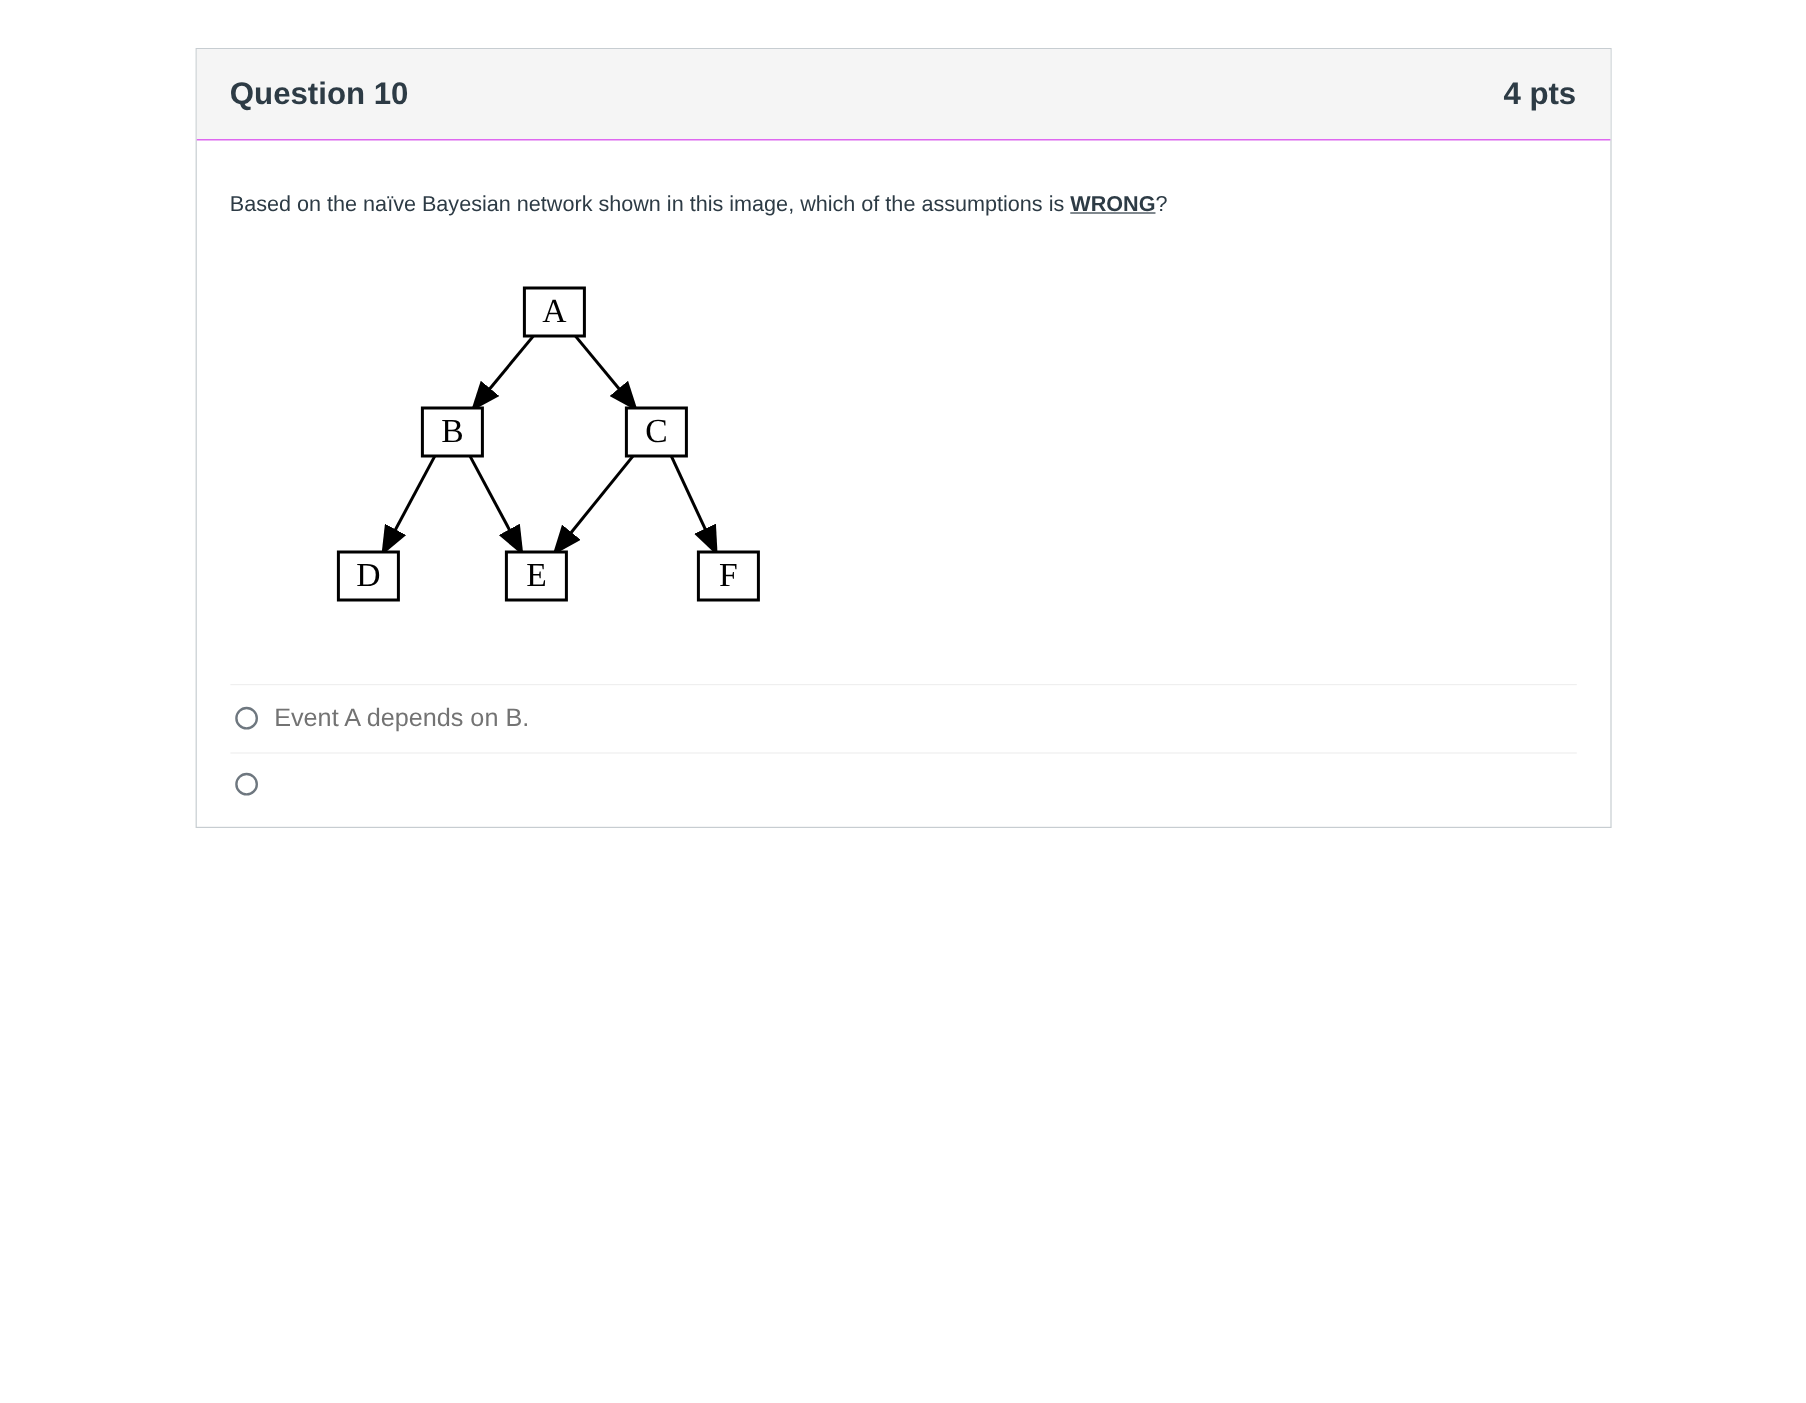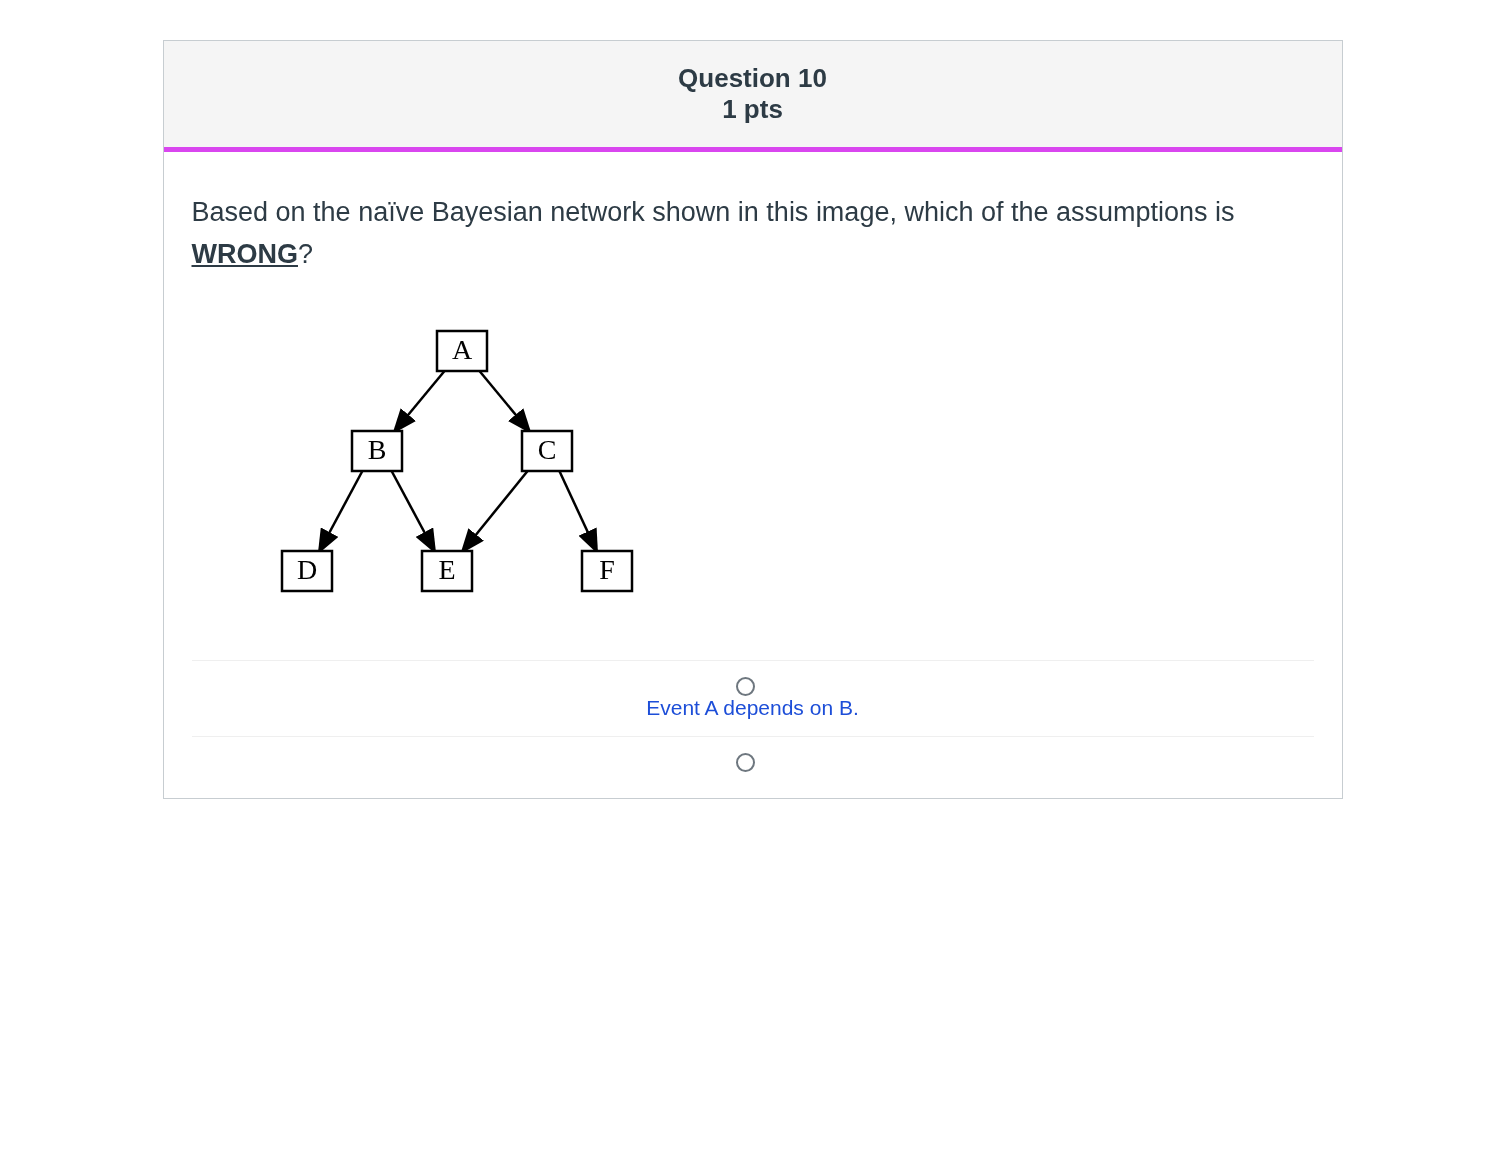--- a/index.html
+++ b/index.html
@@ -14,65 +14,63 @@
       color: #2d3b45;
     }
     .question-card {
       max-width: 1180px;
       margin: 0 auto;
       border: 1px solid #c7cdd1;
       background: #ffffff;
     }
     .question-header {
       background: #f5f5f5;
-      border-bottom: 5px solid #d946ef;
+      border-bottom: 1px solid #d946ef;
       padding: 22px 28px;
       display: flex;
       justify-content: space-between;
       align-items: center;
-      flex-direction: column;
     }
     .question-title {
       font-size: 26px;
       font-weight: 700;
       color: #2d3b45;
     }
     .question-points {
       font-size: 26px;
       font-weight: 700;
       color: #2d3b45;
     }
     .question-body {
       padding: 40px 28px 10px 28px;
     }
     .prompt {
-      font-size: 27px;
+      font-size: 18px;
       line-height: 1.55;
       color: #2d3b45;
       margin-bottom: 40px;
     }
     .prompt .emph {
       font-weight: 700;
       text-decoration: underline;
     }
     .diagram-container {
       margin: 10px 0 40px 70px;
     }
     .answers {
       border-top: 1px solid #efefef;
     }
     .answer-row {
       display: flex;
       align-items: center;
       padding: 16px 4px;
       border-bottom: 1px solid #efefef;
       font-size: 21px;
-      color: #1d4ed8;
+      color: #737373;
       cursor: pointer;
-      flex-direction: column;
     }
     .answer-row:last-child {
       border-bottom: none;
     }
     .radio {
       width: 19px;
       height: 19px;
       border: 2px solid #6e777f;
       border-radius: 50%;
       margin-right: 14px;
@@ -83,21 +81,21 @@
       flex: 1;
     }
   </style>
 </head>
 <body>
 
 <div class="question-card">
 
   <div class="question-header">
     <div class="question-title">Question 10</div>
-    <div class="question-points">1 pts</div>
+    <div class="question-points">4 pts</div>
   </div>
 
   <div class="question-body">
 
     <div class="prompt">
       <span>Based on the naïve Bayesian network shown in this image, which of the assumptions is </span><span class="emph">WRONG</span><span>?</span>
     </div>
 
     <div class="diagram-container">
       <svg width="400" height="300" viewBox="0 0 400 300">

